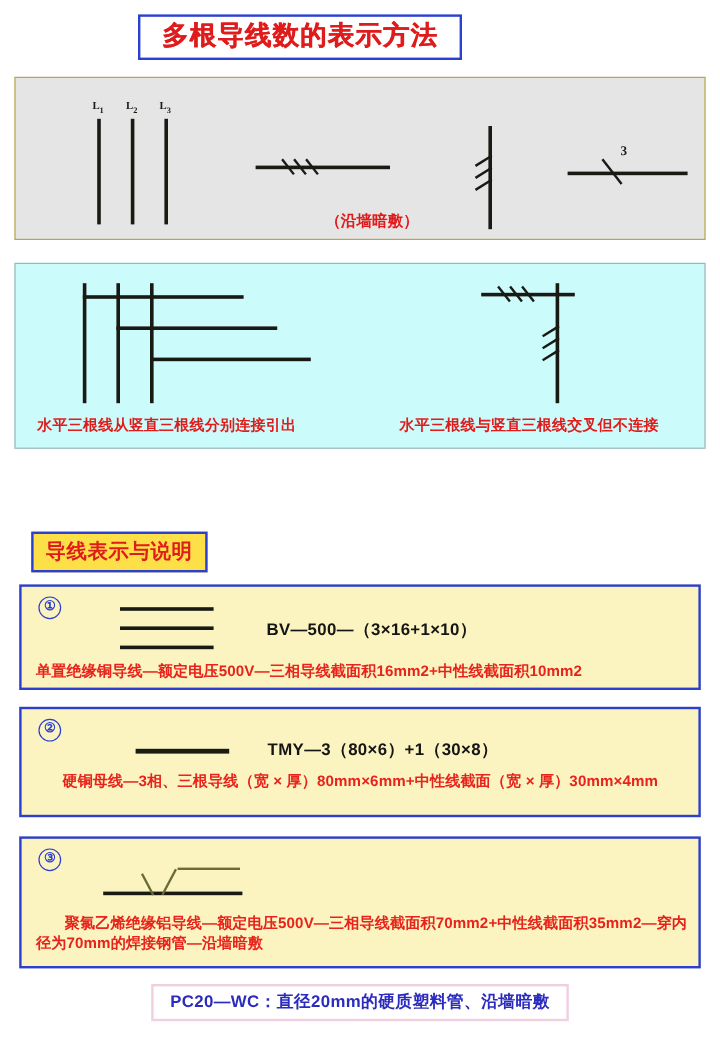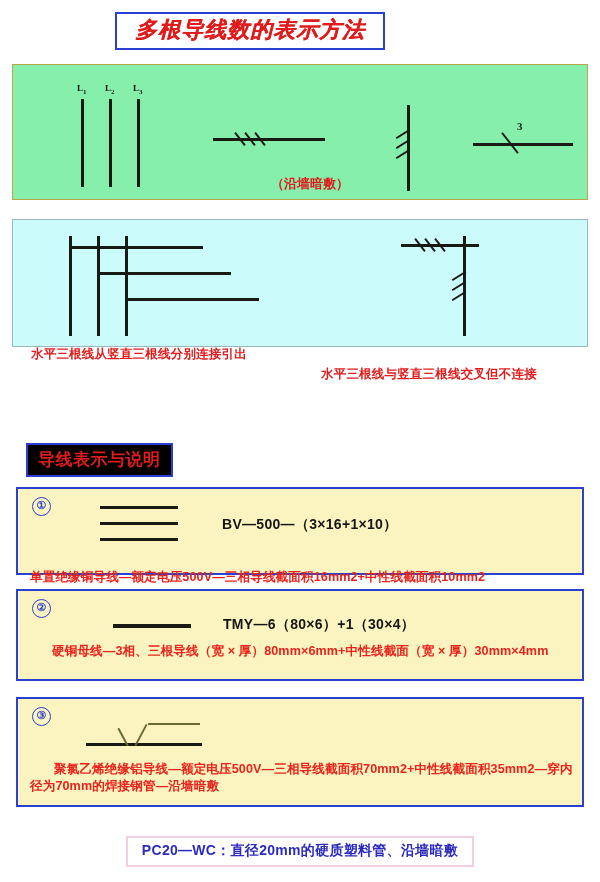--- a/index.html
+++ b/index.html
@@ -6,40 +6,40 @@
   body{
     width:600px;height:882px;
     background:#ffffff;
     font-family:"Liberation Sans","DejaVu Sans",sans-serif;
     overflow:hidden;
     position:relative;
   }
   .page{position:relative;width:600px;height:882px;}
 
   
-  .title-wrap{position:absolute;left:0;top:12px;width:500px;display:flex;justify-content:center;font-style:italic;}
+  .title-wrap{position:absolute;left:0;top:12px;width:500px;display:flex;justify-content:center;}
   .title-box{
     border:2px solid #2b3fd0;
     background:#ffffff;
     padding:4px 18px 6px 18px;
   }
   .title-text{
     color:#e01b1b;
     font-size:22px;
     font-weight:bold;
     letter-spacing:1px;
     line-height:1.1;
     white-space:nowrap;
     text-shadow:0.5px 0 0 #e01b1b;
   }
 
   
   .panel{position:absolute;box-sizing:border-box;}
   .panel-yellow{
-    background:#86efac;
+    background:#e5e5e5;
     border:1px solid #b9a64a;
   }
   .panel-cyan{
     background:#ccfbfb;
     border:1px solid #9ab8bb;
   }
 
   
   .hline{position:absolute;background:#1a1a14;height:3px;}
   .vline{position:absolute;background:#1a1a14;width:3px;}
@@ -52,21 +52,21 @@
     position:absolute;color:#e01b1b;font-weight:bold;font-size:12.5px;
     white-space:nowrap;letter-spacing:0.2px;
   }
   .caption-center{
     position:absolute;color:#e01b1b;font-weight:bold;font-size:13px;white-space:nowrap;
   }
 
   
   .sec-head-wrap{position:absolute;left:26px;top:443px;}
   .sec-head-box{
-    border:2px solid #2b3fd0;background:#000000;padding:3px 10px 4px 10px;
+    border:2px solid #2b3fd0;background:#fde047;padding:3px 10px 4px 10px;
   }
   .sec-head-text{
     color:#e01b1b;font-size:17px;font-weight:bold;white-space:nowrap;letter-spacing:0.5px;
   }
 
   .item-box{
     position:absolute;box-sizing:border-box;
     background:#fbf4c0;border:2px solid #2b3fd0;
   }
   .circ-num{
@@ -79,21 +79,21 @@
   .code-text{
     position:absolute;color:#151515;font-size:14px;font-weight:bold;
     font-family:"Liberation Sans",sans-serif;white-space:nowrap;letter-spacing:0.3px;
   }
   .desc-red{
     position:absolute;color:#e8231b;font-weight:bold;font-size:12.6px;
     line-height:17px;letter-spacing:0.1px;
   }
 
   
-  .footer-wrap{position:absolute;left:0;top:820px;width:600px;display:flex;justify-content:center;margin-top:16px;}
+  .footer-wrap{position:absolute;left:0;top:820px;width:600px;display:flex;justify-content:center;}
   .footer-box{
     border:2px solid #f0cfe0;background:#ffffff;padding:4px 14px 5px 14px;
   }
   .footer-text{
     color:#2b2bbf;font-size:14px;font-weight:bold;white-space:nowrap;letter-spacing:0.3px;
   }
   .gap-band{position:absolute;left:0;width:600px;background:#ffffff;}
 </style>
 </head>
 <body>
@@ -139,21 +139,21 @@
 
     <div>
       <div class="hline" style="left:460px;top:78px;width:100px;"></div>
       <div class="slash" style="left:496px;top:65px;height:26px;"></div>
       <div class="lbl" style="left:504px;top:55px;font-size:11px;">3</div>
     </div>
 
     <div class="caption-center" style="left:258px;top:110px;">（沿墙暗敷）</div>
   </div>
 
-  <div class="panel panel-cyan" style="left:12px;top:219px;width:576px;height:128px;">
+  <div class="panel panel-cyan" style="left:12px;top:219px;width:576px;height:155px;">
 
     <div>
       <div class="vline" style="left:56px;top:16px;height:100px;"></div>
       <div class="vline" style="left:84px;top:16px;height:100px;"></div>
       <div class="vline" style="left:112px;top:16px;height:100px;"></div>
       <div class="hline" style="left:56px;top:26px;width:134px;"></div>
       <div class="hline" style="left:84px;top:52px;width:134px;"></div>
       <div class="hline" style="left:112px;top:78px;width:134px;"></div>
     </div>
 
@@ -163,21 +163,21 @@
       <div class="slash" style="left:416px;top:17px;"></div>
       <div class="slash" style="left:426px;top:17px;"></div>
 
       <div class="vline" style="left:450px;top:16px;height:100px;"></div>
       <div class="slash-v" style="left:445px;top:48px;"></div>
       <div class="slash-v" style="left:445px;top:58px;"></div>
       <div class="slash-v" style="left:445px;top:68px;"></div>
     </div>
 
     <div class="caption-red" style="left:18px;top:126px;">水平三根线从竖直三根线分别连接引出</div>
-    <div class="caption-red" style="left:308px;top:126px;margin-top:20px;">水平三根线与竖直三根线交叉但不连接</div>
+    <div class="caption-red" style="left:320px;top:126px;">水平三根线与竖直三根线交叉但不连接</div>
   </div>
 
   <div class="gap-band" style="top:380px;height:56px;"></div>
 
   <div class="sec-head-wrap">
     <div class="sec-head-box">
       <div class="sec-head-text">导线表示与说明</div>
     </div>
   </div>
 
@@ -185,31 +185,31 @@
     <div class="circ-num">①</div>
 
     <div>
       <div class="hline" style="left:82px;top:17px;width:78px;"></div>
       <div class="hline" style="left:82px;top:33px;width:78px;"></div>
       <div class="hline" style="left:82px;top:49px;width:78px;"></div>
     </div>
 
     <div class="code-text" style="left:204px;top:27px;text-align:right;">BV—500—（3×16+1×10）</div>
 
-    <div class="desc-red" style="left:12px;top:62px;width:548px;white-space:nowrap;margin-top:18px;">单置绝缘铜导线—额定电压500V—三相导线截面积16mm2+中性线截面积10mm2</div>
+    <div class="desc-red" style="left:12px;top:62px;width:548px;white-space:nowrap;">单置绝缘铜导线—额定电压500V—三相导线截面积16mm2+中性线截面积10mm2</div>
   </div>
 
   <div class="item-box" style="left:16px;top:589px;width:568px;height:92px;">
     <div class="circ-num">②</div>
 
     <div>
       <div class="hline" style="left:95px;top:33px;width:78px;height:4px;"></div>
     </div>
 
-    <div class="code-text" style="left:205px;top:25px;">TMY—6（80×6）+1（30×4）</div>
+    <div class="code-text" style="left:205px;top:25px;">TMY—3（80×6）+1（30×8）</div>
 
     <div class="desc-red" style="left:12px;top:52px;width:548px;text-indent:22px;">硬铜母线—3相、三根导线（宽 × 厚）80mm×6mm+中性线截面（宽 × 厚）30mm×4mm</div>
   </div>
 
   <div class="item-box" style="left:16px;top:697px;width:568px;height:110px;">
     <div class="circ-num">③</div>
 
     <div>
       <div class="hline" style="left:68px;top:44px;width:116px;"></div>
       <div class="hline" style="left:130px;top:24px;width:52px;height:2px;background:#6b6b3a;"></div>

